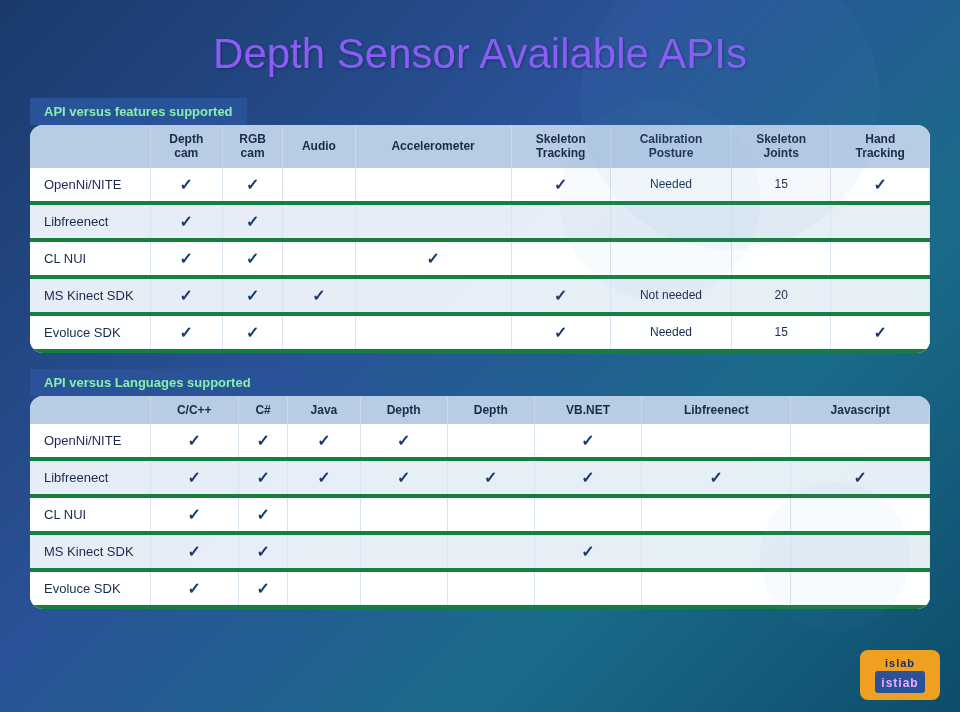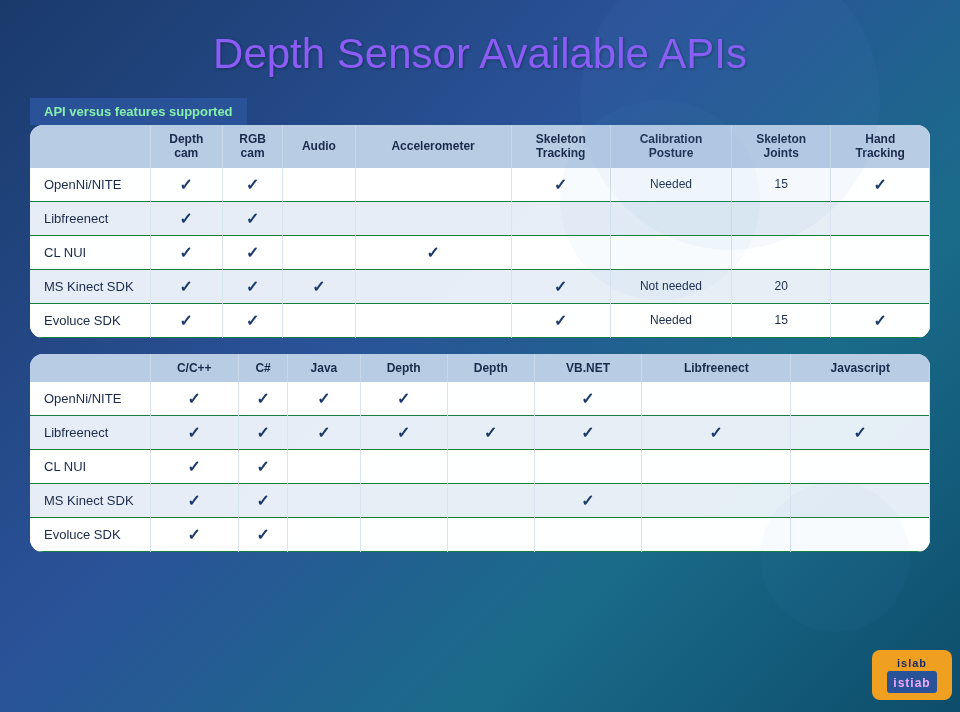--- a/index.html
+++ b/index.html
@@ -84,21 +84,21 @@
       vertical-align: middle;
       line-height: 1.2;
     }
 
     thead th:first-child {
       text-align: left;
       padding-left: 10px;
     }
 
     tbody tr {
-      border-bottom: 1px solid #15803d;
+      border-bottom: 4px solid #15803d;
     }
 
     tbody tr:nth-child(odd) {
       background: rgba(255,255,255,0.95);
     }
     tbody tr:nth-child(even) {
       background: rgba(220,232,248,0.4);
     }
 
     tbody td {
@@ -119,21 +119,21 @@
 
     .check {
       color: #1a3a6b;
       font-size: 16px;
       font-weight: bold;
     }
 
     .logo-area {
       position: absolute;
       bottom: 12px;
-      right: 8px;
+      right: 20px;
       padding-left: 8px;
     }
 
     .logo-badge {
       background: #f0a020;
       border-radius: 8px;
       width: 80px;
       height: 50px;
       display: flex;
       align-items: center;
@@ -235,20 +235,23 @@
               <td>Needed</td>
               <td>15</td>
               <td><span class="check">✓</span></td>
             </tr>
           </tbody>
       </table>
     </div>
   </div>
 
   <div class="section-block">
+    <div class="label-row">
+      <span class="section-label">API versus Languages supported</span>
+    </div>
     <div class="table-wrapper">
       <table>
         <thead>
           <tr>
             <th style="width:120px;"></th>
             <th>C/C++</th>
             <th>C#</th>
             <th>Java</th>
             <th>Depth</th>
             <th>Depth</th>

